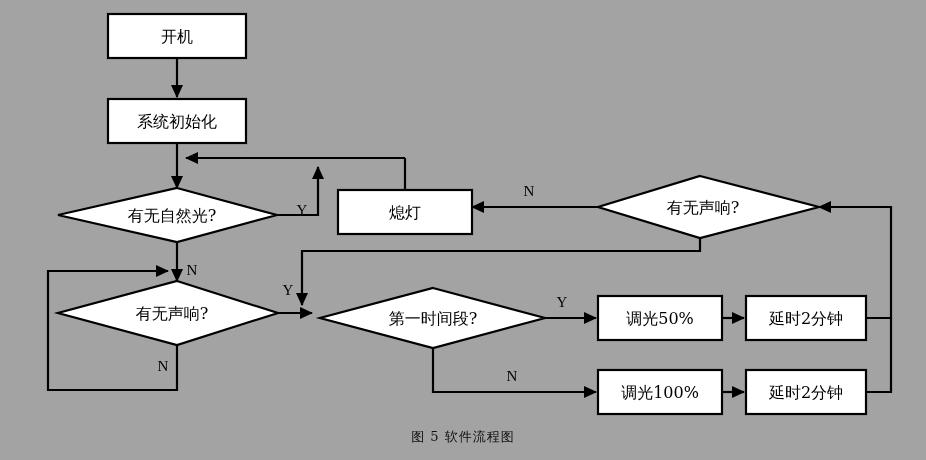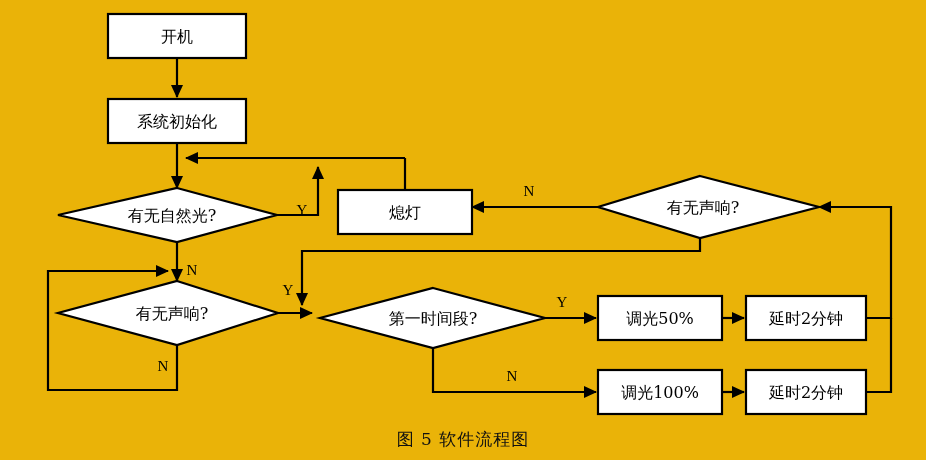--- a/index.html
+++ b/index.html
@@ -10,21 +10,21 @@
   body {
     width: 926px;
     height: 460px;
     font-family: "Liberation Serif", "DejaVu Serif", serif;
     overflow: hidden;
   }
   #figure-root {
     position: relative;
     width: 926px;
     height: 460px;
-    background: #eab308;
+    background: #a3a3a3;
   }
   svg.flow {
     position: absolute;
     left: 0;
     top: 0;
     width: 926px;
     height: 460px;
     display: block;
   }
   .shape {
@@ -58,21 +58,21 @@
     text-anchor: middle;
     dominant-baseline: middle;
   }
   .caption {
     position: absolute;
     left: 0;
     top: 428px;
     width: 926px;
     text-align: center;
     font-family: "DejaVu Serif", "Liberation Serif", serif;
-    font-size: 17px;
+    font-size: 13px;
     color: #111111;
     letter-spacing: 1px;
   }
 </style>
 </head>
 <body>
 
 <div id="figure-root">
 
   <svg class="flow" viewBox="0 0 926 460" xmlns="http://www.w3.org/2000/svg">

